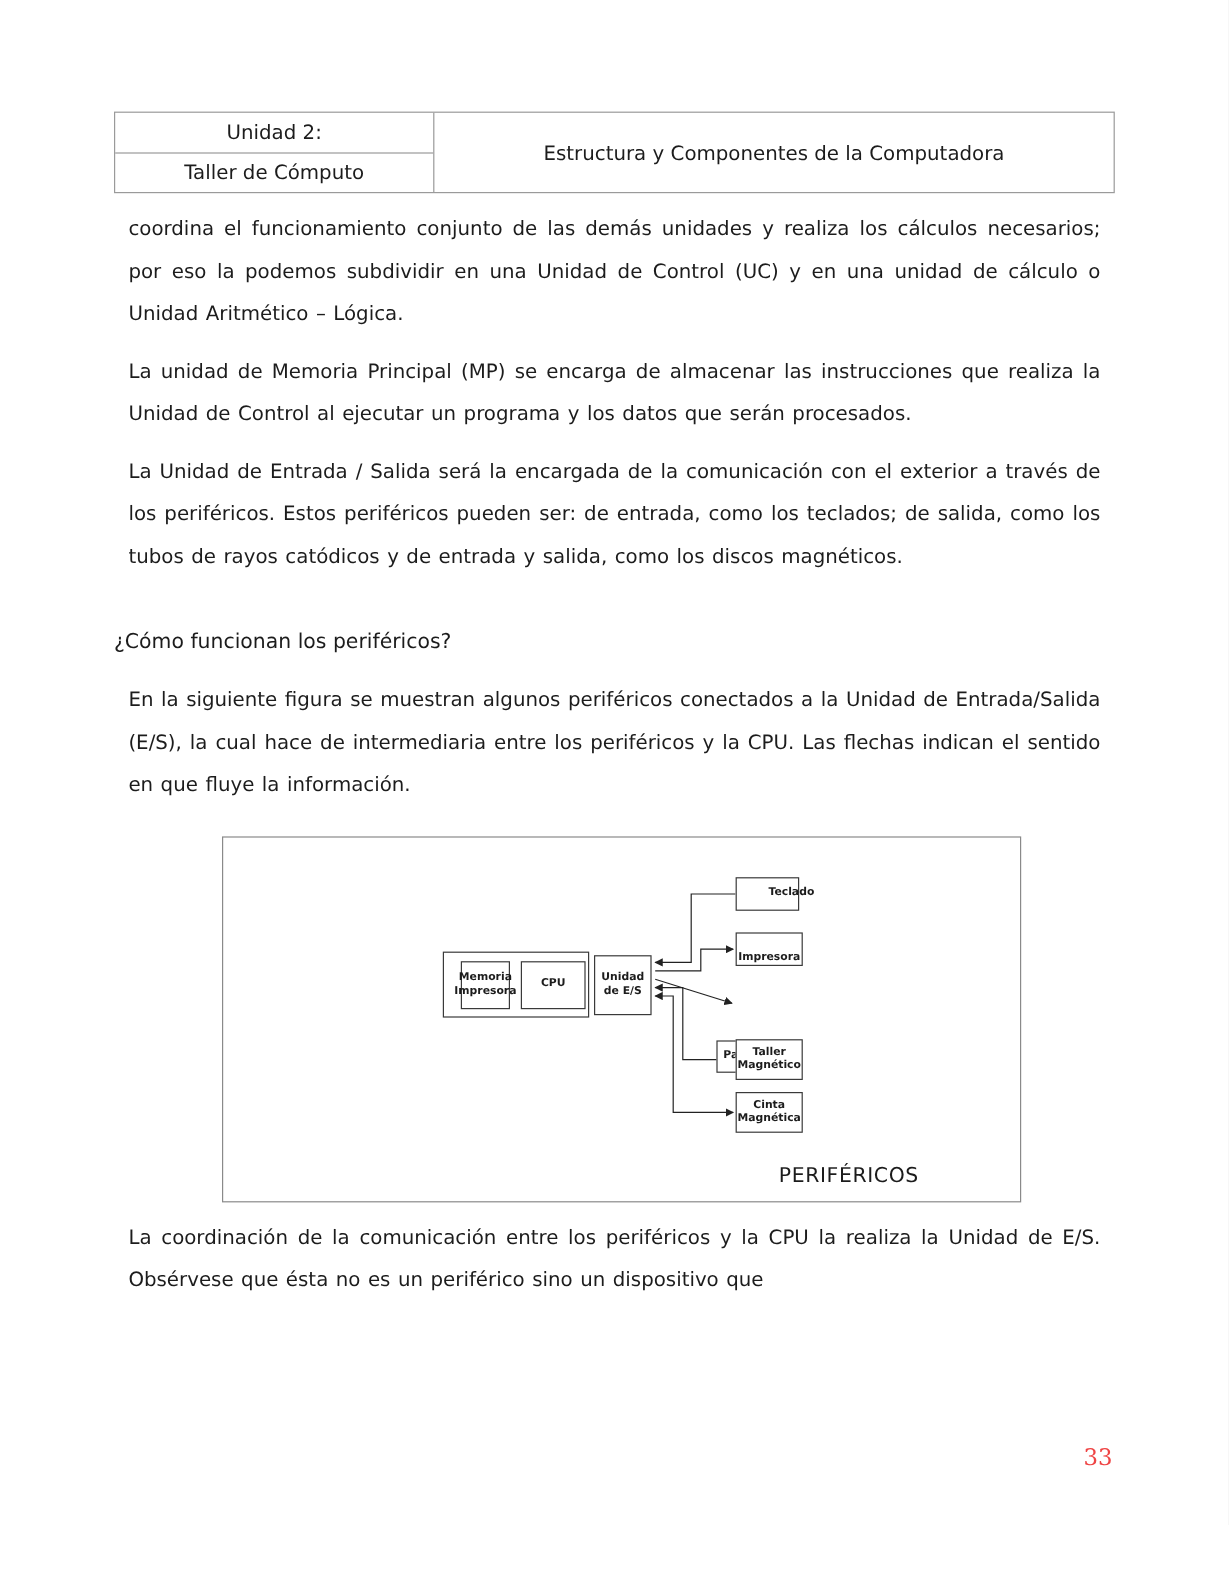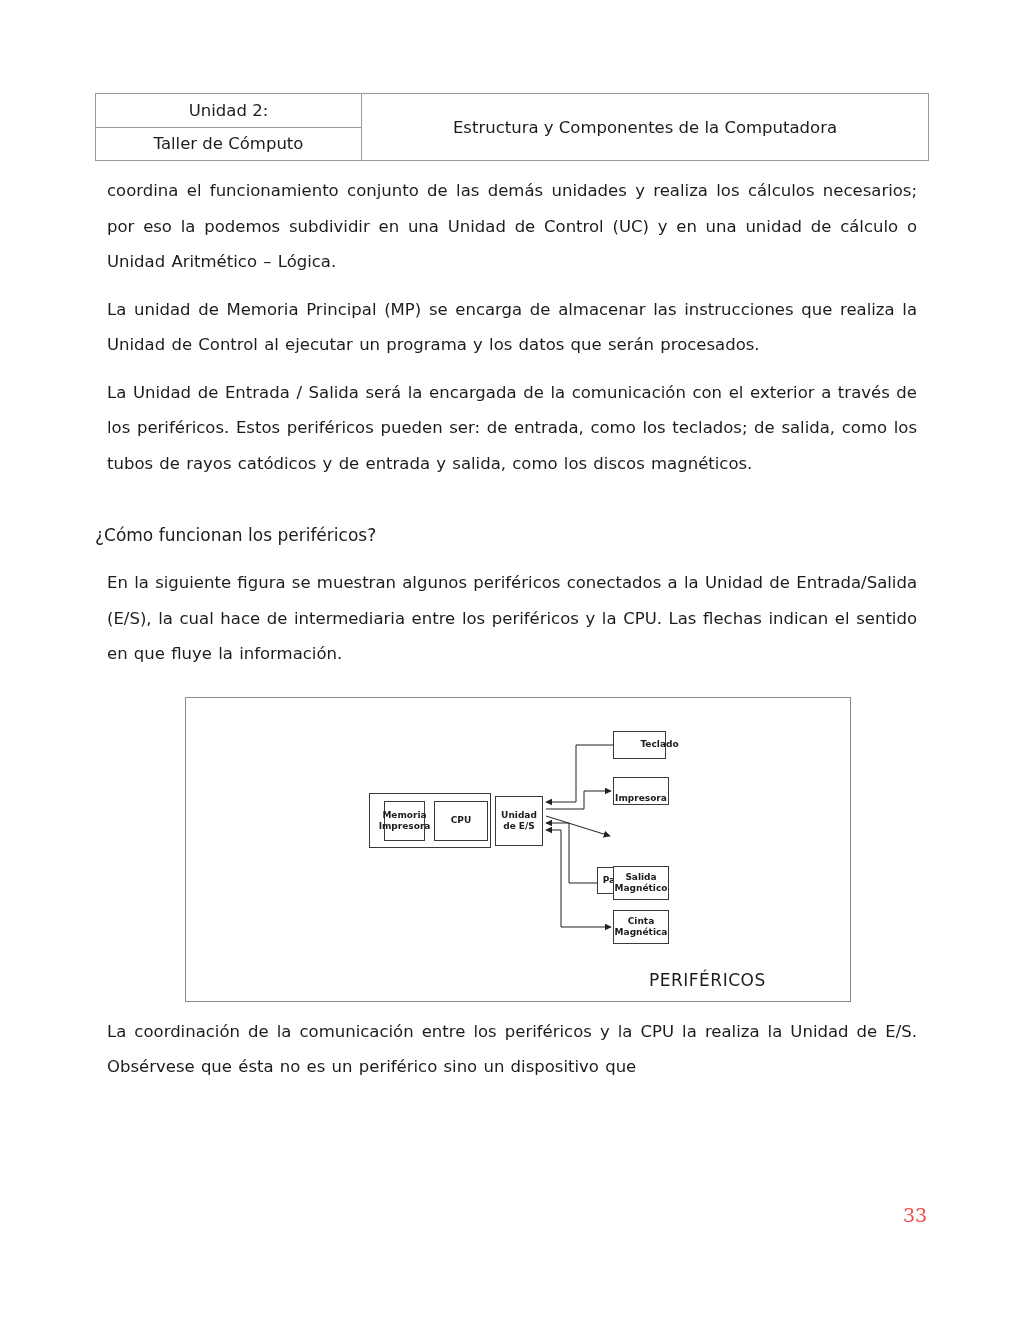--- a/index.html
+++ b/index.html
@@ -197,21 +197,21 @@
 
       <div class="fbox box-impresora">
         <span>Impresora</span>
       </div>
 
       <div class="fbox box-pantalla">
         <span>Pantalla</span>
       </div>
 
       <div class="fbox box-disco">
-        <span>Salida</span>
+        <span>Taller</span>
         <span>Magnético</span>
       </div>
 
       <div class="fbox box-cinta">
         <span>Cinta</span>
         <span>Magnética</span>
       </div>
 
       <div class="fig-caption">PERIFÉRICOS</div>
     </div>

